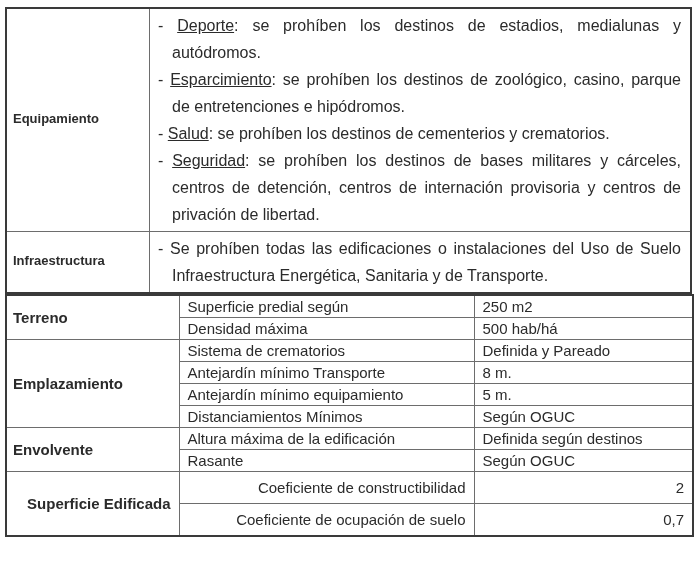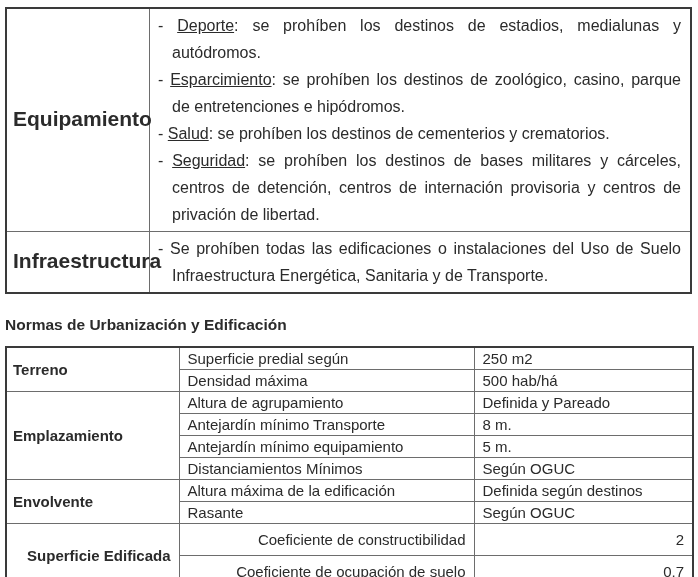--- a/index.html
+++ b/index.html
@@ -13,21 +13,21 @@
     background:#ffffff;color:var(--text);
     font-family:"Liberation Sans", sans-serif;
   }
   .page{padding:7px 6px 0 5px;}
   table{border-collapse:collapse;width:687px;table-layout:fixed;}
   table.doc{border:2px solid var(--border-strong);}
   table.doc td{border:1px solid var(--border-light);vertical-align:middle;}
 
   
   .t-prohib td.label-cell{
-    width:132px;font-weight:bold;font-size:21px;line-height:19px;
+    width:132px;font-weight:bold;font-size:13px;line-height:19px;
     padding:2px 4px 6px 6px;
   }
   .t-prohib td.content-cell{
     font-size:16px;padding:3px 9px 3px 8px;
   }
   .list-item{
     padding-left:14px;text-indent:-14px;
     text-align:justify;line-height:27px;
   }
   .term{text-decoration:underline;}
@@ -66,42 +66,41 @@
       </tr>
       <tr>
         <td class="label-cell">Infraestructura</td>
         <td class="content-cell">
           <div class="list-item"><span class="bullet">-</span> <span class="term"></span><span>Se prohíben todas las edificaciones o instalaciones del Uso de Suelo Infraestructura Energética, Sanitaria y de Transporte.</span></div>
         </td>
       </tr>
     </tbody>
   </table>
 
-  <div class="norms-title">Normas de Urbanización y Edificación</div>
 
   <table class="doc t-norms">
     <colgroup>
         <col class="c1">
         <col class="c2">
         <col class="c3">
       </colgroup>
     <tbody>
       <tr>
         <td class="glabel" rowspan="2">Terreno</td>
         <td class="param">Superficie predial según</td>
         <td class="value">250 m2</td>
       </tr>
       <tr>
         <td class="param">Densidad máxima</td>
         <td class="value">500 hab/há</td>
       </tr>
 
       <tr>
         <td class="glabel" rowspan="4">Emplazamiento</td>
-        <td class="param">Altura de agrupamiento</td>
+        <td class="param">Sistema de crematorios</td>
         <td class="value">Definida y Pareado</td>
       </tr>
       <tr>
         <td class="param">Antejardín mínimo  Transporte</td>
         <td class="value">8 m.</td>
       </tr>
       <tr>
         <td class="param">Antejardín mínimo  equipamiento</td>
         <td class="value">5  m.</td>
       </tr>

